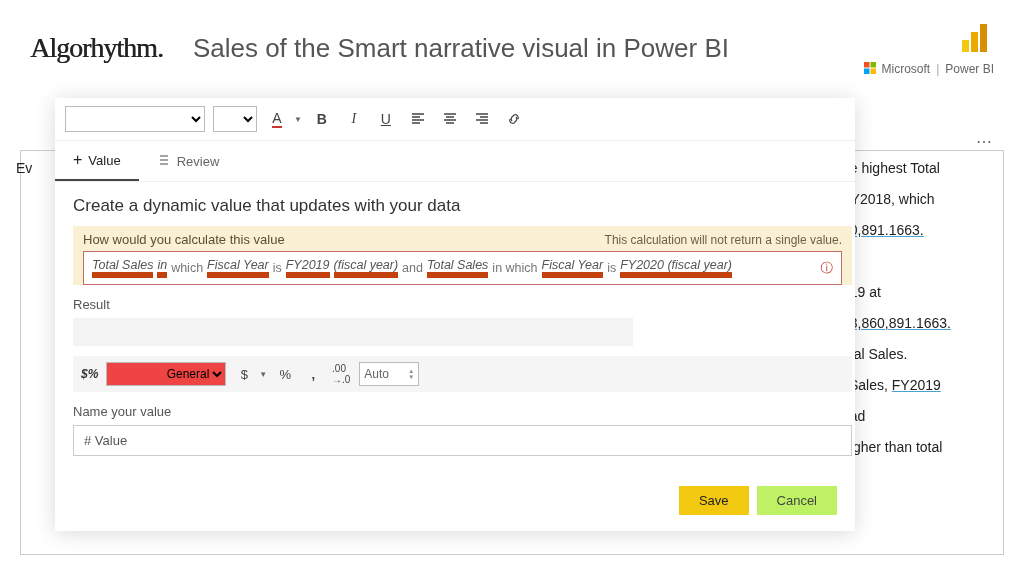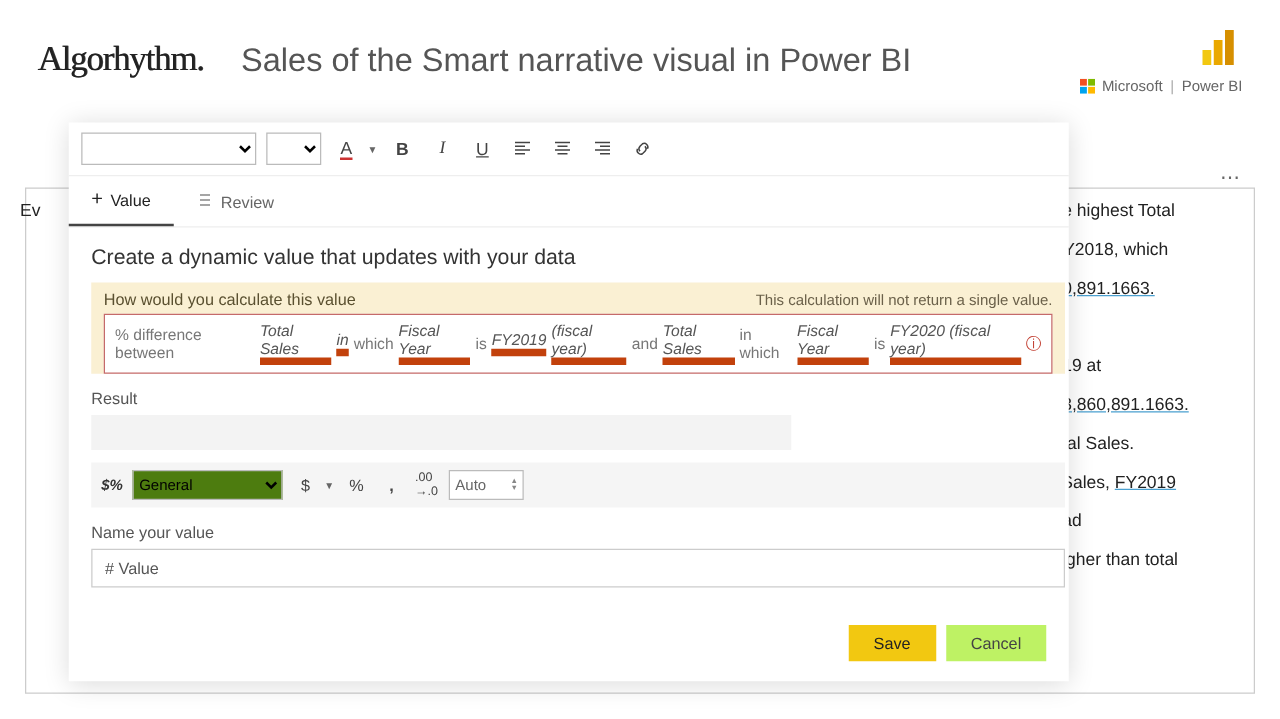--- a/index.html
+++ b/index.html
@@ -3,21 +3,21 @@
 <meta charset="utf-8">
 <style>
   * { box-sizing: border-box; margin: 0; padding: 0; }
   body { font-family: "Segoe UI", Arial, sans-serif; background: #fff; width: 1024px; height: 575px; overflow: hidden; position: relative; color: #333; }
   
   .top-header { display: flex; align-items: center; padding: 20px 30px 10px 30px; gap: 30px; }
   .brand-algo { font-family: Georgia, serif; font-size: 28px; font-weight: 400; letter-spacing: -1px; color: #222; text-shadow: 0.5px 0 0 #444; }
   .page-title { font-size: 26px; font-weight: 300; color: #555; }
   .pbi-logo-block { margin-left: auto; display: flex; flex-direction: column; align-items: flex-end; gap: 6px; }
   .pbi-icon { width: 36px; height: 36px; }
-  .pbi-text { font-size: 12px; color: #666; display: flex; align-items: center; gap: 6px; }
+  .pbi-text { font-size: 12px; color: #666; display: flex; align-items: flex-start; gap: 6px; }
   .pbi-text .ms { color: #666; }
   .pbi-text .sep { color: #aaa; }
   
   .canvas-frame { position: absolute; left: 20px; top: 150px; right: 20px; bottom: 20px; border: 1px solid #ccc; }
   
   .narrative-panel { position: absolute; right: 22px; top: 158px; width: 160px; font-size: 14px; line-height: 1.5; color: #222; }
   .narrative-panel .lnk { text-decoration: underline; text-decoration-color: #4aa0d0; }
   .narrative-panel p { margin-bottom: 10px; white-space: nowrap; }
   
   .dots { position: absolute; right: 30px; top: 132px; color: #666; font-size: 16px; letter-spacing: 2px; }
@@ -44,21 +44,21 @@
   .query-label-row { display: flex; align-items: center; font-size: 13px; color: #5a5030; padding: 6px 10px 4px 10px; }
   .query-warn { margin-left: auto; font-size: 12px; color: #6b614a; }
   .query-input { margin: 0 10px 10px 10px; padding: 6px 8px; background: #fff; border: 1px solid #c56a6a; font-size: 12.5px; color: #777; display: flex; align-items: center; gap: 4px; flex-wrap: nowrap; overflow: hidden; }
   .query-input .tok { color: #555; border-bottom: 6px solid #c2410c; padding-bottom: 0; font-style: italic; }
   .query-input .info-icon { margin-left: auto; color: #c0392b; }
   
   .field-label { font-size: 13px; color: #555; margin: 12px 0 6px 0; }
   .result-box { background: #f3f3f3; height: 28px; width: 560px; }
   
   .fmt-row { display: flex; align-items: center; gap: 8px; background: #f5f5f5; padding: 6px 8px; margin-top: 10px; }
-  .fmt-row .fmt-select { height: 24px; border: 1px solid #bbb; font-size: 12px; width: 120px; background: #4d7c0f; }
+  .fmt-row .fmt-select { height: 24px; border: 1px solid #bbb; font-size: 12px; width: 120px; background: #ef4444; text-align: right; }
   .fmt-row .fmt-btn { width: 20px; height: 20px; display: inline-flex; align-items: center; justify-content: center; font-size: 13px; color: #444; cursor: pointer; }
   .fmt-row .auto-sel { height: 24px; border: 1px solid #bbb; font-size: 12px; width: 60px; background: #fff; display: flex; align-items: center; justify-content: space-between; padding: 0 4px; color: #666; }
   .fmt-row .spin { display: flex; flex-direction: column; font-size: 6px; color: #888; line-height: 6px; }
   .fmt-icon { font-style: italic; font-weight: bold; font-size: 12px; }
   
   .name-input { width: 100%; border: 1px solid #ccc; padding: 7px 10px; font-size: 13px; color: #555; }
   
   .dlg-actions { display: flex; justify-content: flex-end; gap: 8px; padding: 12px 18px 16px 18px; margin-left: 46px; }
   .btn { padding: 7px 20px; font-size: 13px; border: none; cursor: pointer; }
   .btn-primary { background: #f2c811; color: #222; }
@@ -158,21 +158,20 @@
 
   <div class="dialog-body">
     <div class="dlg-title">Create a dynamic value that updates with your data</div>
 
     <div class="query-block">
       <div class="query-label-row">
         <span>How would you calculate this value</span>
         <span class="query-warn">This calculation will not return a single value.</span>
       </div>
       <div class="query-input">
-        <span>% difference between</span>
         <span class="tok">Total Sales</span>
         <span class="tok">in</span>
         <span>which</span>
         <span class="tok">Fiscal Year</span>
         <span>is</span>
         <span class="tok">FY2019</span>
         <span class="tok">(fiscal year)</span>
         <span>and</span>
         <span class="tok">Total Sales</span>
         <span>in which</span>

